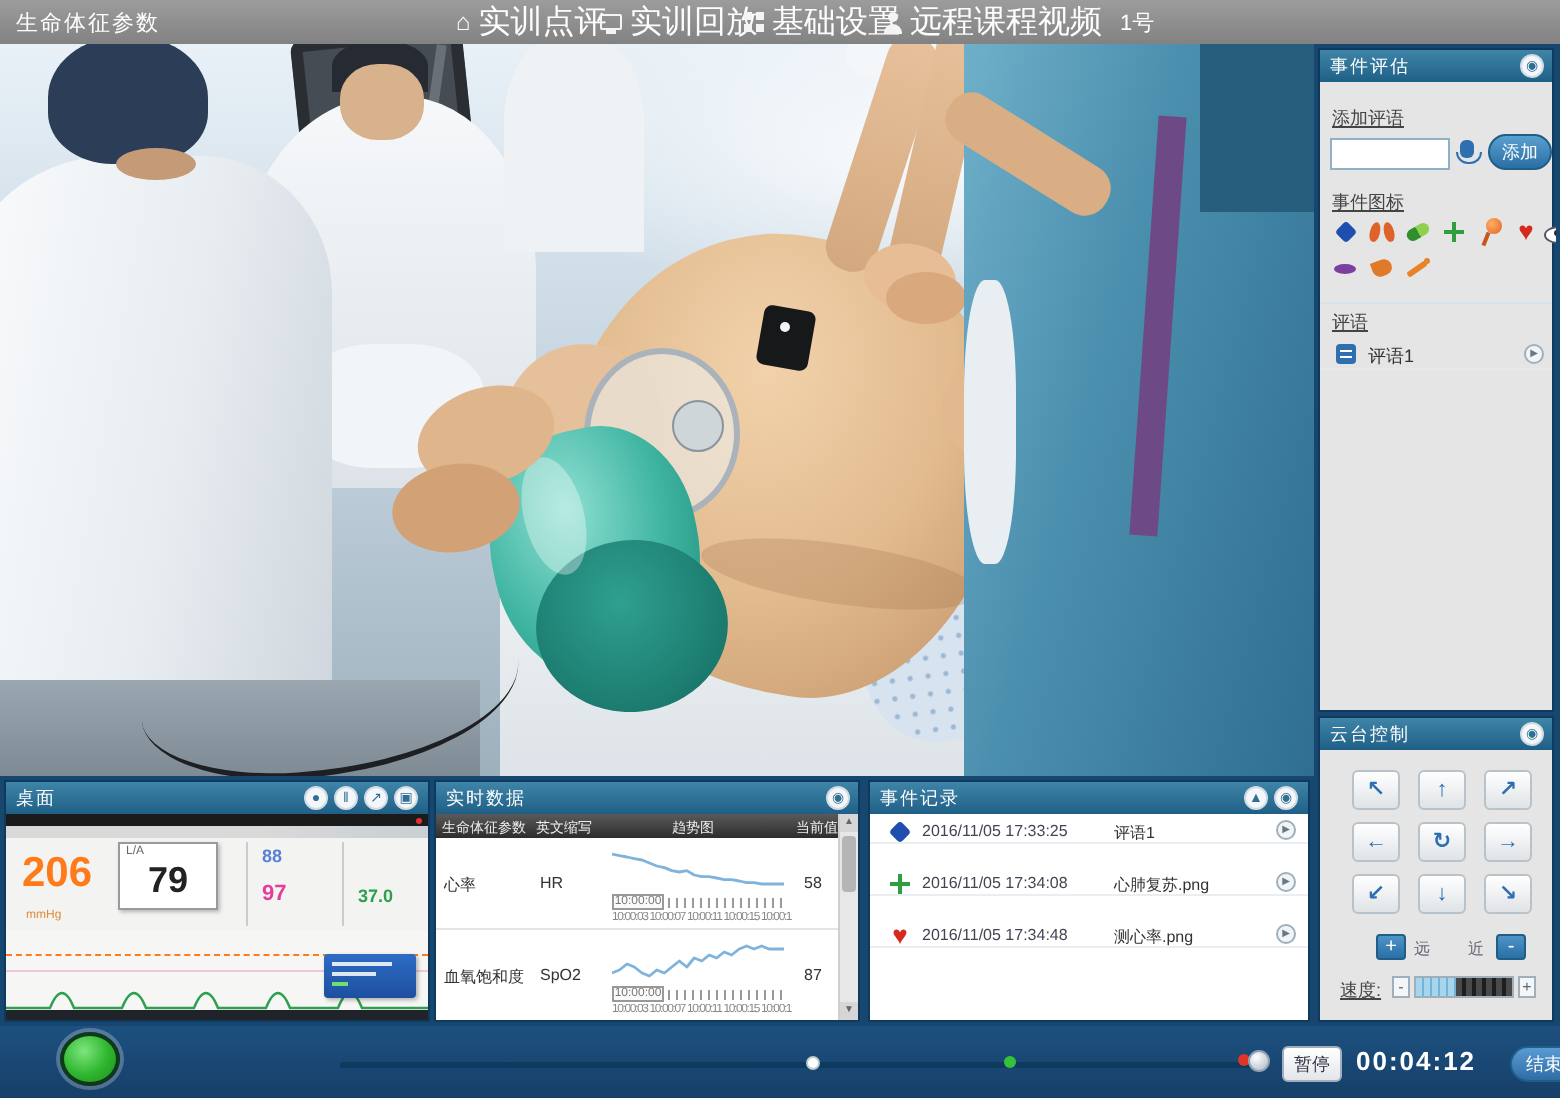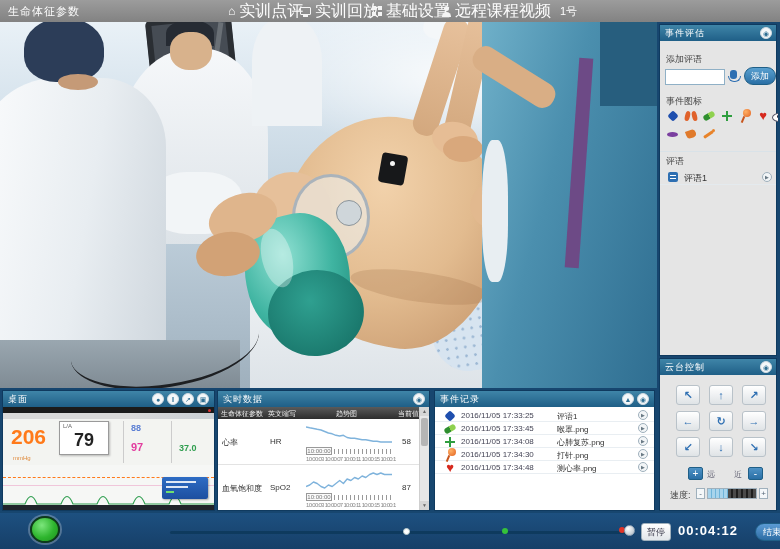--- a/index.html
+++ b/index.html
@@ -30,21 +30,21 @@
   
   .panel{position:absolute;background:#e5e5e5;border:1px solid #0f3a5f;}
   .phead{position:absolute;left:0;top:0;right:0;height:16px;
          background:linear-gradient(180deg,#3f85a8,#1f5f87);color:#fff;}
   .ptitle{position:absolute;left:5px;top:2px;font-size:9px;letter-spacing:1px;}
   .pcirc{position:absolute;top:2px;width:12px;height:12px;border-radius:50%;background:#f4f7f9;
          color:#2f6f93;font-size:7px;line-height:12px;text-align:center;cursor:pointer;border:1px solid #d0dbe2;}
 
   
   .p-eval{left:659px;top:24px;width:118px;height:332px;}
-  .lbl{position:absolute;font-size:9px;color:#444;}
+  .lbl{position:absolute;font-size:9px;color:#444;text-decoration:underline;}
   .cmt-input{position:absolute;left:5px;top:44px;width:60px;height:16px;border:1px solid #8fb0c6;font-size:9px;padding:0 2px;}
   .ic-mic{position:absolute;left:70px;top:45px;width:7px;height:9px;background:#2e6fb2;border-radius:3px;cursor:pointer;}
   .ic-mic::after{content:"";position:absolute;left:-2px;top:6px;width:11px;height:5px;border:1px solid #2e6fb2;border-top:none;border-radius:0 0 6px 6px;}
   .btn-add{position:absolute;left:84px;top:42px;width:32px;height:18px;border-radius:9px;border:1px solid #1f5f87;
            background:linear-gradient(180deg,#59a0d0,#2a6fa5);color:#fff;font-size:9px;line-height:16px;text-align:center;cursor:pointer;}
   .icon-grid{position:absolute;left:4px;top:84px;width:114px;height:38px;overflow:hidden;}
   .gi{position:absolute;width:14px;height:14px;cursor:pointer;}
   .divline{position:absolute;left:0;right:0;height:1px;background:#d9e2e8;}
   .cmt-row{position:absolute;left:0;top:144px;right:0;height:16px;border-bottom:1px solid #e4eaee;cursor:pointer;}
   .ic-note{position:absolute;left:8px;top:3px;width:10px;height:10px;background:#2e6fb2;border-radius:2px;}
@@ -381,42 +381,26 @@
     </div>
     <div class="pbody">
       <div class="ev-row" style="top:2px">
         <span class="ev-ic">
             <span class="gi ic-diamond"></span>
           </span>
         <span class="ev-time">2016/11/05 17:33:25</span>
         <span class="ev-name">评语1</span>
         <span class="row-circ" style="right:6px;top:1px">▶</span>
       </div>
-      <div class="ev-row" style="top:15px">
-        <span class="ev-ic">
-            <span class="gi ic-capsule"></span>
-          </span>
-        <span class="ev-time">2016/11/05 17:33:45</span>
-        <span class="ev-name">喉罩.png</span>
-        <span class="row-circ" style="right:6px;top:1px">▶</span>
-      </div>
       <div class="ev-row" style="top:28px">
         <span class="ev-ic">
             <span class="gi ic-cross"></span>
           </span>
         <span class="ev-time">2016/11/05 17:34:08</span>
         <span class="ev-name">心肺复苏.png</span>
-        <span class="row-circ" style="right:6px;top:1px">▶</span>
-      </div>
-      <div class="ev-row" style="top:41px">
-        <span class="ev-ic">
-            <span class="gi ic-pin"></span>
-          </span>
-        <span class="ev-time">2016/11/05 17:34:30</span>
-        <span class="ev-name">打针.png</span>
         <span class="row-circ" style="right:6px;top:1px">▶</span>
       </div>
       <div class="ev-row" style="top:54px">
         <span class="ev-ic">
             <span class="gi ic-heart">♥</span>
           </span>
         <span class="ev-time">2016/11/05 17:34:48</span>
         <span class="ev-name">测心率.png</span>
         <span class="row-circ" style="right:6px;top:1px">▶</span>
       </div>

